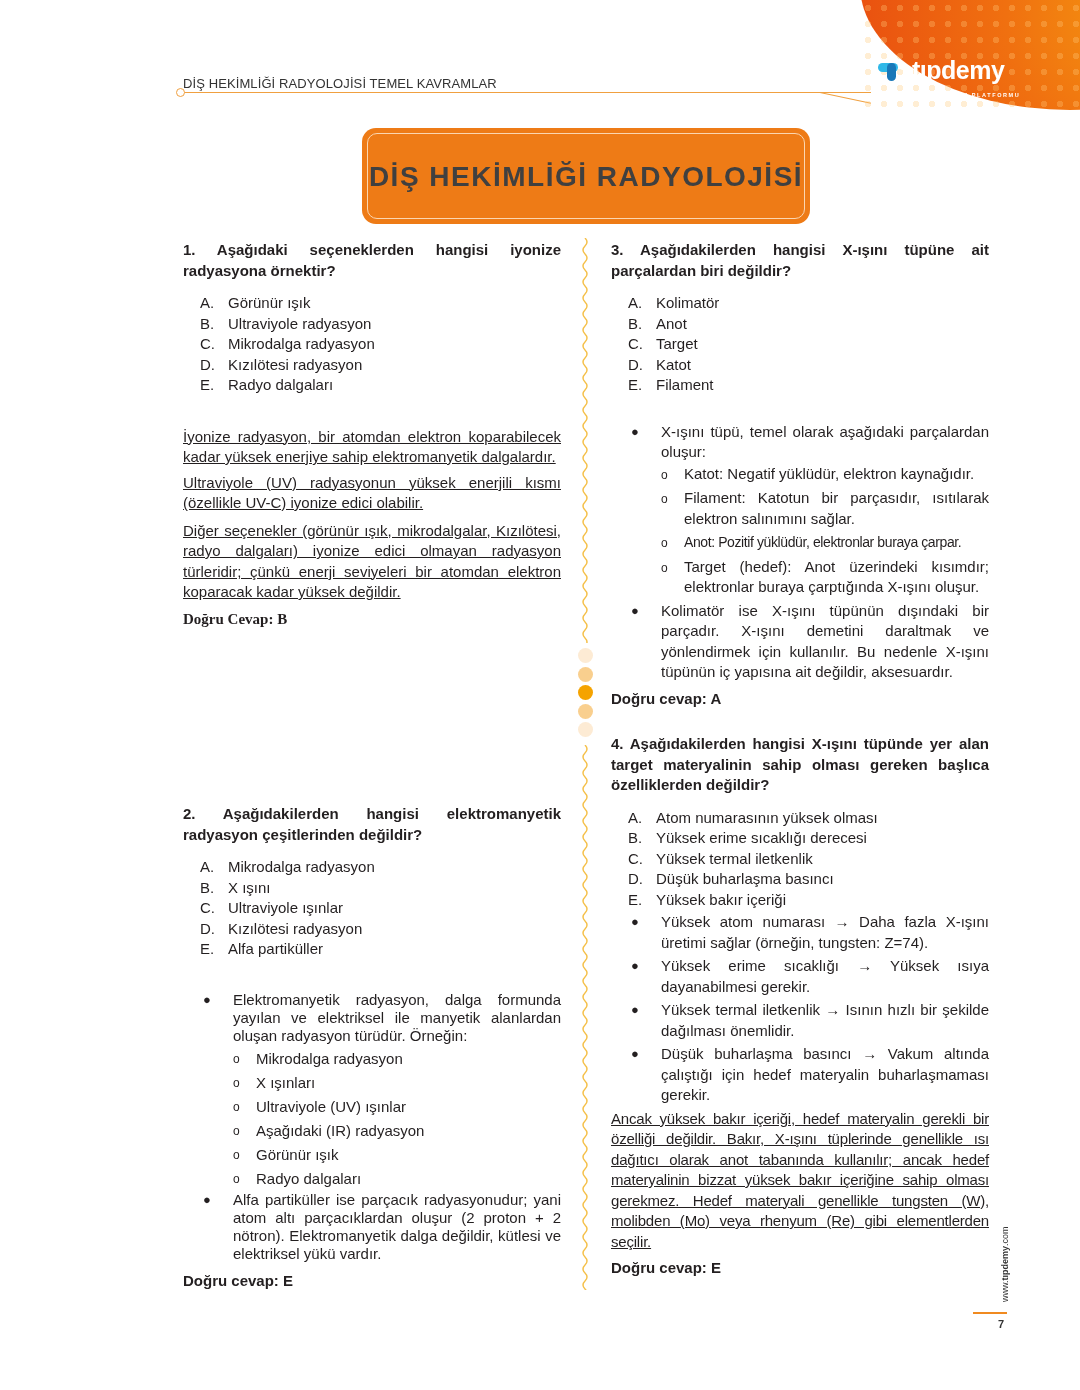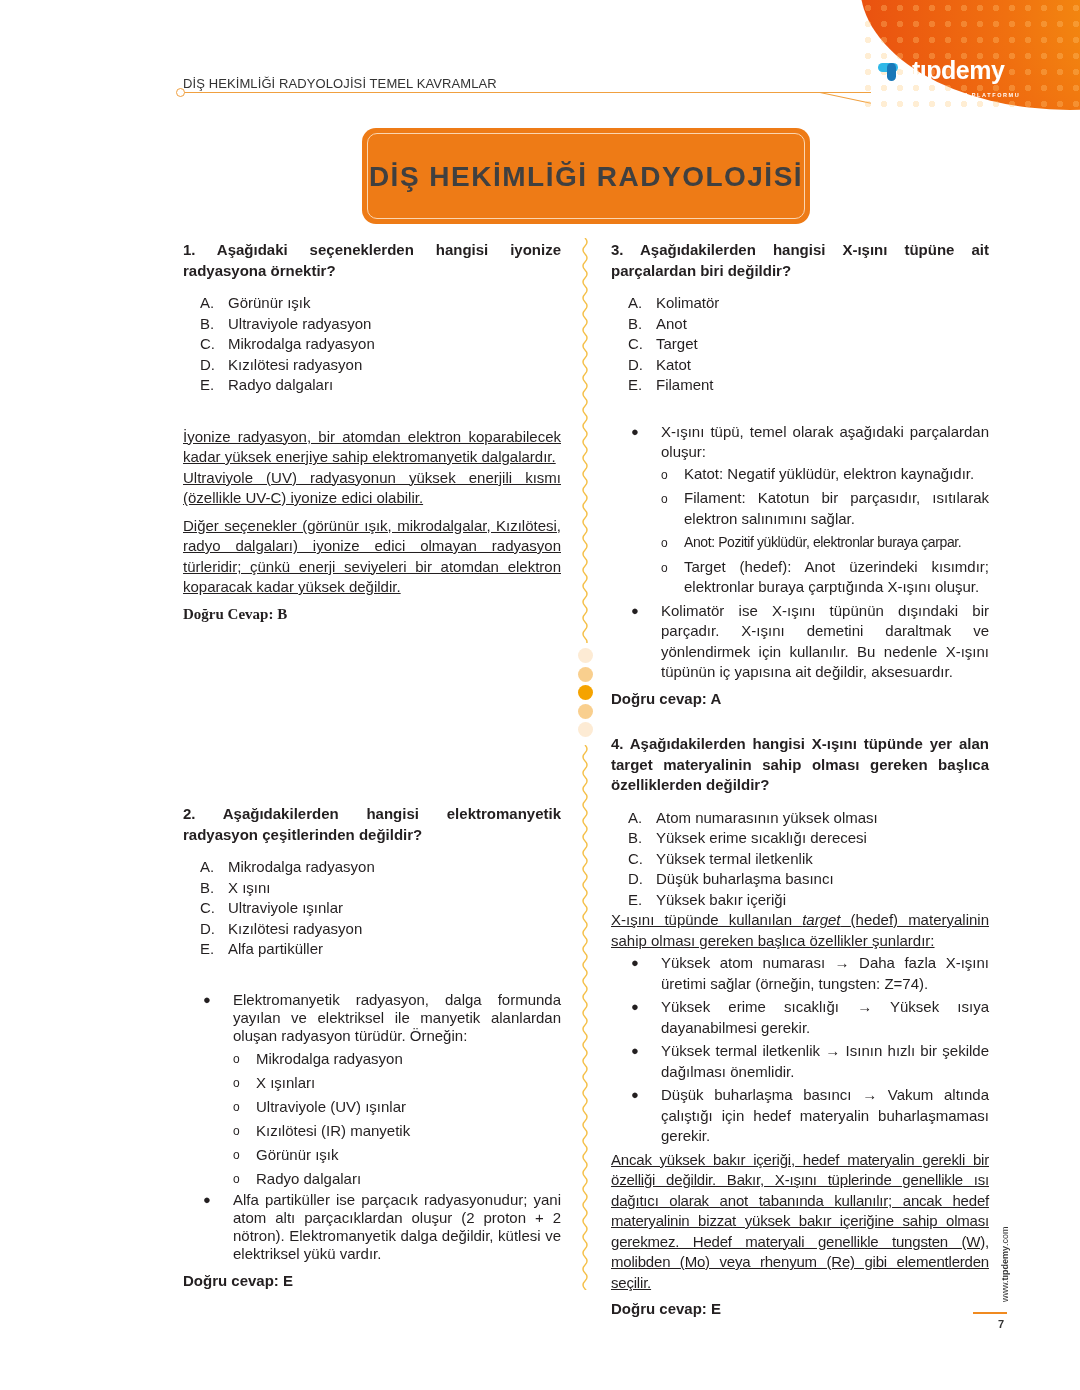--- a/index.html
+++ b/index.html
@@ -100,21 +100,21 @@
     <li>
         <span class="lt">D.</span>
         <span>Kızılötesi radyasyon</span>
       </li>
     <li>
         <span class="lt">E.</span>
         <span>Radyo dalgaları</span>
       </li>
   </ul>
   <p style="margin-top:31px;">İyonize radyasyon, bir atomdan elektron koparabilecek kadar yüksek enerjiye sahip elektromanyetik dalgalardır.</p>
-  <p style="">Ultraviyole (UV) radyasyonun yüksek enerjili kısmı (özellikle UV-C) iyonize edici olabilir.</p>
+  <p style="margin-top:5px;">Ultraviyole (UV) radyasyonun yüksek enerjili kısmı (özellikle UV-C) iyonize edici olabilir.</p>
   <p style="margin-top:7px;">Diğer seçenekler (görünür ışık, mikrodalgalar, Kızılötesi, radyo dalgaları) iyonize edici olmayan radyasyon türleridir; çünkü enerji seviyeleri bir atomdan elektron koparacak kadar yüksek değildir.</p>
   <div class="ans" style="margin-top:6px;font-family:Liberation Serif, serif;">Doğru Cevap: B</div>
 </div>
 
 <div class="col colL" style="top:804px;">
   <div class="q">2. Aşağıdakilerden hangisi elektromanyetik radyasyon çeşitlerinden değildir?</div>
   <ul class="opts">
     <li>
         <span class="lt">A.</span>
         <span>Mikrodalga radyasyon</span>
@@ -149,21 +149,21 @@
       <div class="sub">
           <span class="o">o</span>
           <span class="t">X ışınları</span>
         </div>
       <div class="sub">
           <span class="o">o</span>
           <span class="t">Ultraviyole (UV) ışınlar</span>
         </div>
       <div class="sub">
           <span class="o">o</span>
-          <span class="t">Kızılötesi (IR) manyetik</span>
+          <span class="t">Aşağıdaki (IR) radyasyon</span>
         </div>
       <div class="sub">
           <span class="o">o</span>
           <span class="t">Görünür ışık</span>
         </div>
       <div class="sub">
           <span class="o">o</span>
           <span class="t">Radyo dalgaları</span>
         </div>
     </div>
@@ -247,21 +247,20 @@
       </li>
     <li>
         <span class="lt">D.</span>
         <span>Düşük buharlaşma basıncı</span>
       </li>
     <li>
         <span class="lt">E.</span>
         <span>Yüksek bakır içeriği</span>
       </li>
   </ul>
-  <p><span>X-ışını tüpünde kullanılan </span><em>target</em><span> (hedef) materyalinin sahip olması gereken başlıca özellikler şunlardır:</span></p>
   <div style="margin-top:2px;">
     <div class="bul" style="margin-bottom:3px;">
         <span class="b">●</span>
         <span class="t">Yüksek atom numarası → Daha fazla X-ışını üretimi sağlar (örneğin, tungsten: Z=74).</span>
       </div>
     <div class="bul" style="margin-bottom:3px;">
         <span class="b">●</span>
         <span class="t">Yüksek erime sıcaklığı → Yüksek ısıya dayanabilmesi gerekir.</span>
       </div>
     <div class="bul" style="margin-bottom:3px;">

